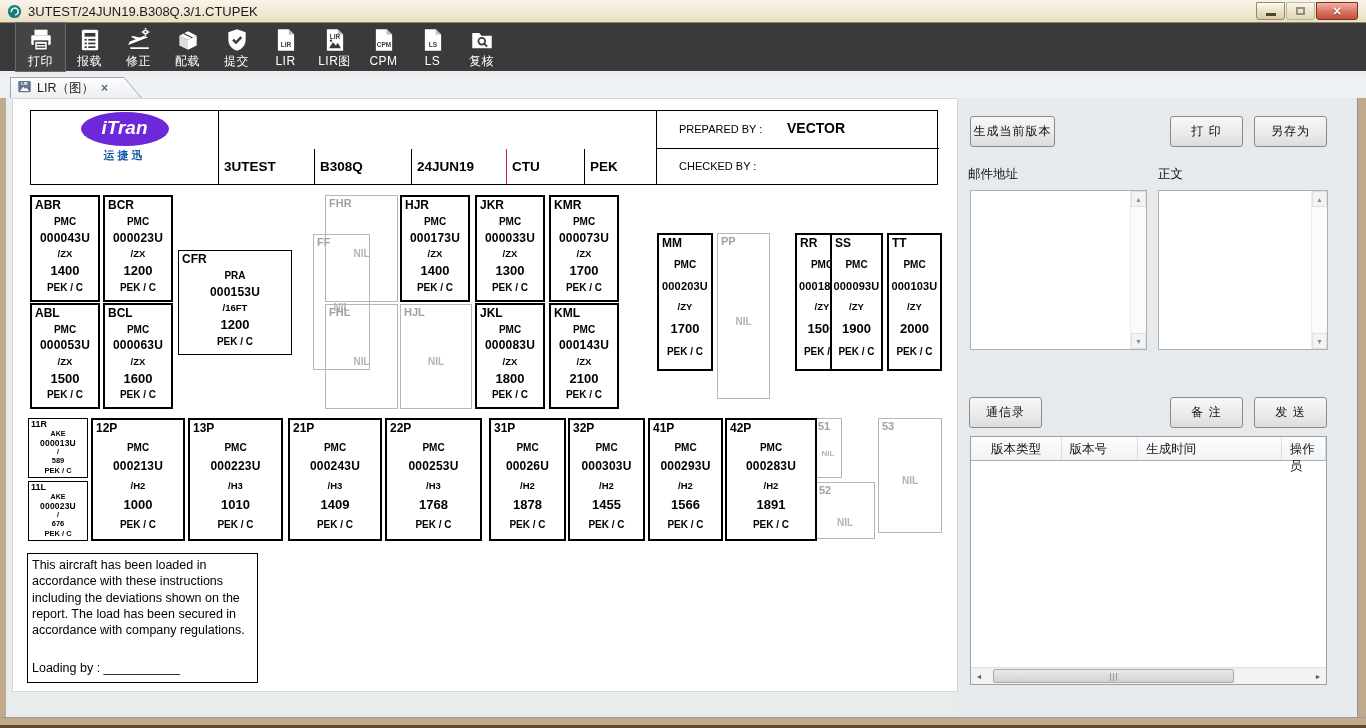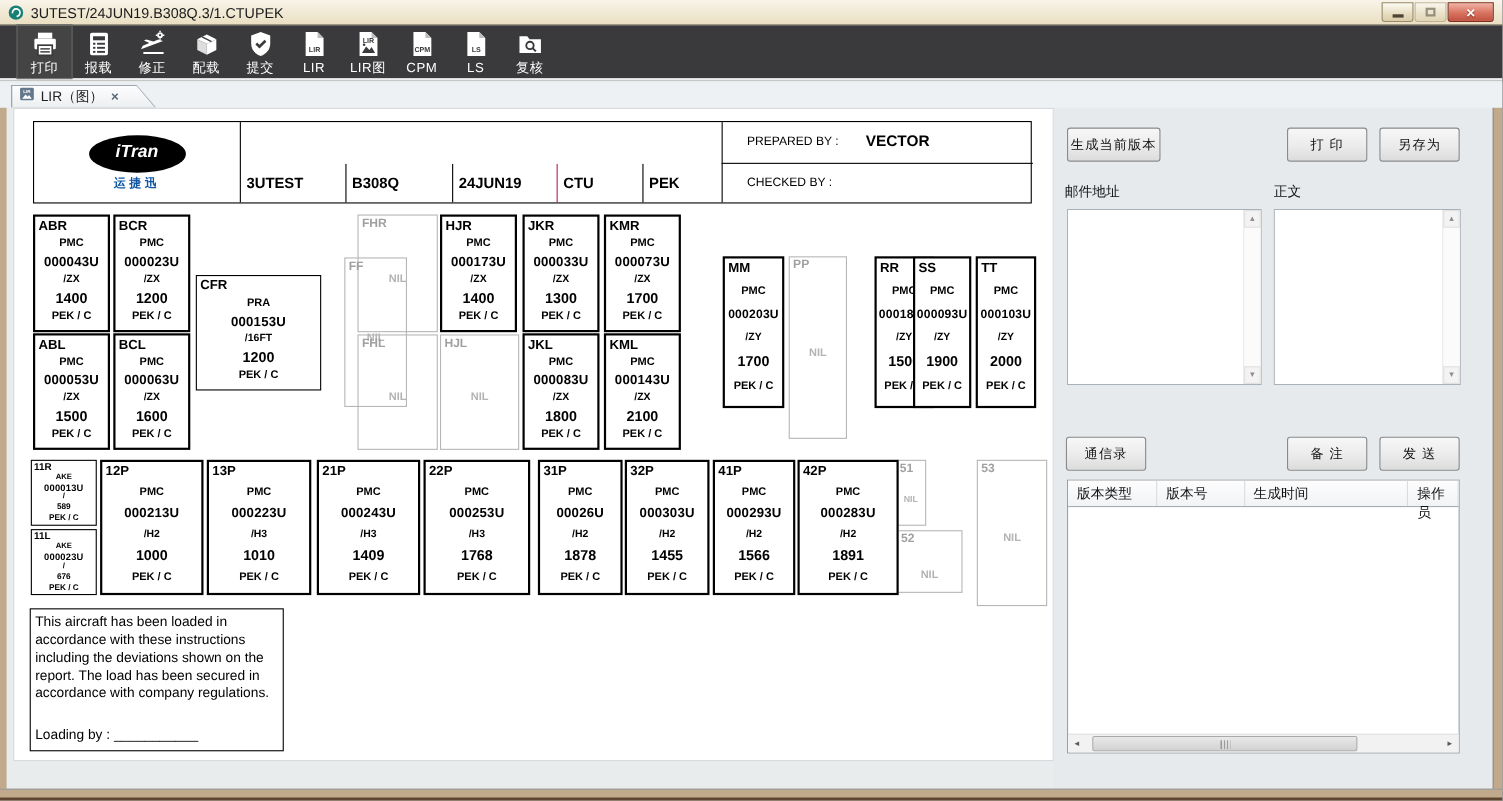--- a/index.html
+++ b/index.html
@@ -42,22 +42,22 @@
   .frame-right{position:absolute;left:1357px;top:98px;width:9px;height:620px;background:#c0aa8b;border-left:1px solid #8d9094;}
   .frame-bottom{position:absolute;left:0;top:717px;width:1366px;height:11px;background:#c0aa8b;
     border-top:1px solid #9a9da0;border-bottom:3px solid #5f4630;}
 
   
   .doc{position:absolute;left:12px;top:98px;width:946px;height:594px;background:#fff;border:1px solid #d3d7da;}
 
   .hdr{position:absolute;left:30px;top:110px;width:908px;height:75px;border:1px solid #000;background:#fff;}
   .hcell{position:absolute;}
   .logo-cell{left:0;top:0;width:188px;height:73px;border-right:1px solid #000;text-align:center;}
-  .logo-ellipse{margin:12px auto 0;width:88px;height:34px;border-radius:50%;background:#000000;
-    color:#fff;font-style:italic;font-weight:bold;font-size:16px;line-height:32px;}
+  .logo-ellipse{margin:1px auto 0;width:88px;height:34px;border-radius:50%;background:#6d28d9;
+    color:#fff;font-style:italic;font-weight:bold;font-size:19px;line-height:32px;}
   .logo-sub{margin-top:2px;font-size:11px;font-weight:bold;color:#0f56a4;letter-spacing:3px;}
   .cell-title{left:188px;top:0;width:437px;height:38px;border-bottom:1px solid #000;}
   .cell-title .ltext{position:absolute;left:40px;top:11px;font-size:11.5px;color:#000;}
   .cell-title .actype{position:absolute;left:291px;top:8px;font-size:14px;font-weight:bold;}
   .cell-prepared{left:625px;top:0;width:283px;height:38px;border-bottom:1px solid #000;border-left:1px solid #000;}
   .plbl{position:absolute;left:22px;top:12px;font-size:11px;}
   .pval{position:absolute;left:130px;top:9px;font-size:14px;font-weight:bold;}
   .r2{top:38px;height:35px;font-size:13.5px;font-weight:bold;line-height:35px;padding-left:5px;}
   .c-flt{left:188px;width:95px;}
   .c-reg{left:283px;width:97px;border-left:1px solid #000;}
@@ -346,21 +346,21 @@
         <div class="pbody">
           <div class="nil">NIL</div>
         </div>
       </div>
       <div class="pos ghost" style="left: 815px; top: 482px; width: 60px; height: 57px;">
         <div class="plabel">52</div>
         <div class="pbody end">
           <div class="nil">NIL</div>
         </div>
       </div>
-      <div class="pos ghost" style="left: 878px; top: 418px; width: 64px; height: 133px; margin-left: 10px;">
+      <div class="pos ghost" style="left: 878px; top: 418px; width: 64px; height: 115px;">
         <div class="plabel">53</div>
         <div class="pbody">
           <div class="nil">NIL</div>
         </div>
       </div>
       <div class="pos" style="left: 30px; top: 195px; width: 70px; height: 107px;">
         <div class="plabel">ABR</div>
         <div class="pbody">
           <div class="uld">PMC</div>
           <div class="num">000043U</div>
@@ -627,21 +627,21 @@
       <div class="sbtn down">▼</div>
     </div>
   </div>
 
   <div class="btn" style="left:969px;top:397px;width:73px;">通信录</div>
   <div class="btn" style="left:1170px;top:397px;width:73px;">备 注</div>
   <div class="btn" style="left:1254px;top:397px;width:73px;">发 送</div>
 
   <div class="vtable">
     <div class="vthead" id="vtable-header">
-        <div class="vth" style="width: 82px;">版本类型</div>
+        <div class="vth" style="width: 82px; margin-left: 12px;">版本类型</div>
         <div class="vth" style="width: 80px;">版本号</div>
         <div class="vth" style="width: 150px;">生成时间</div>
         <div class="vth" style="width: 46px;">操作员</div>
       </div>
     <div class="hscroll">
       <div class="harr l">◄</div>
       <div class="hthumb">
           <div class="grip"></div>
         </div>
       <div class="harr r">►</div>

